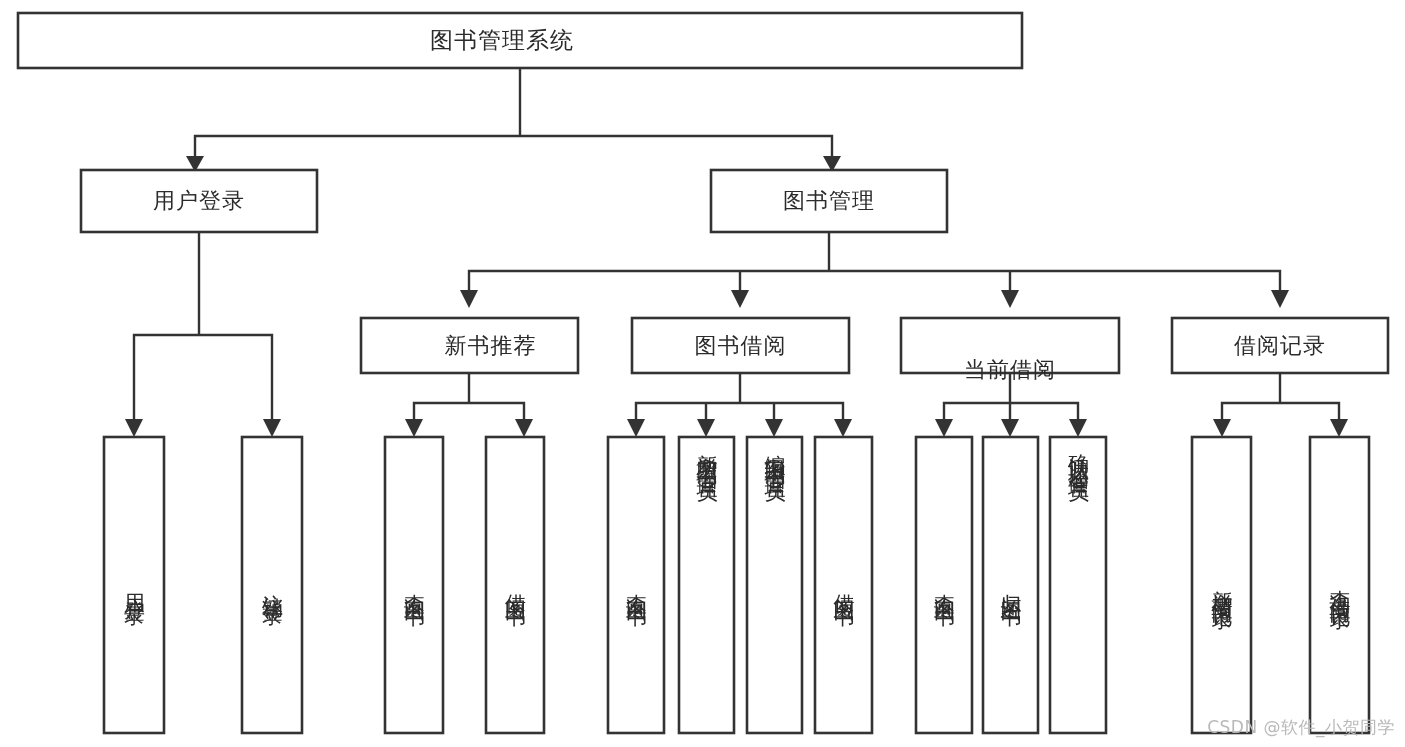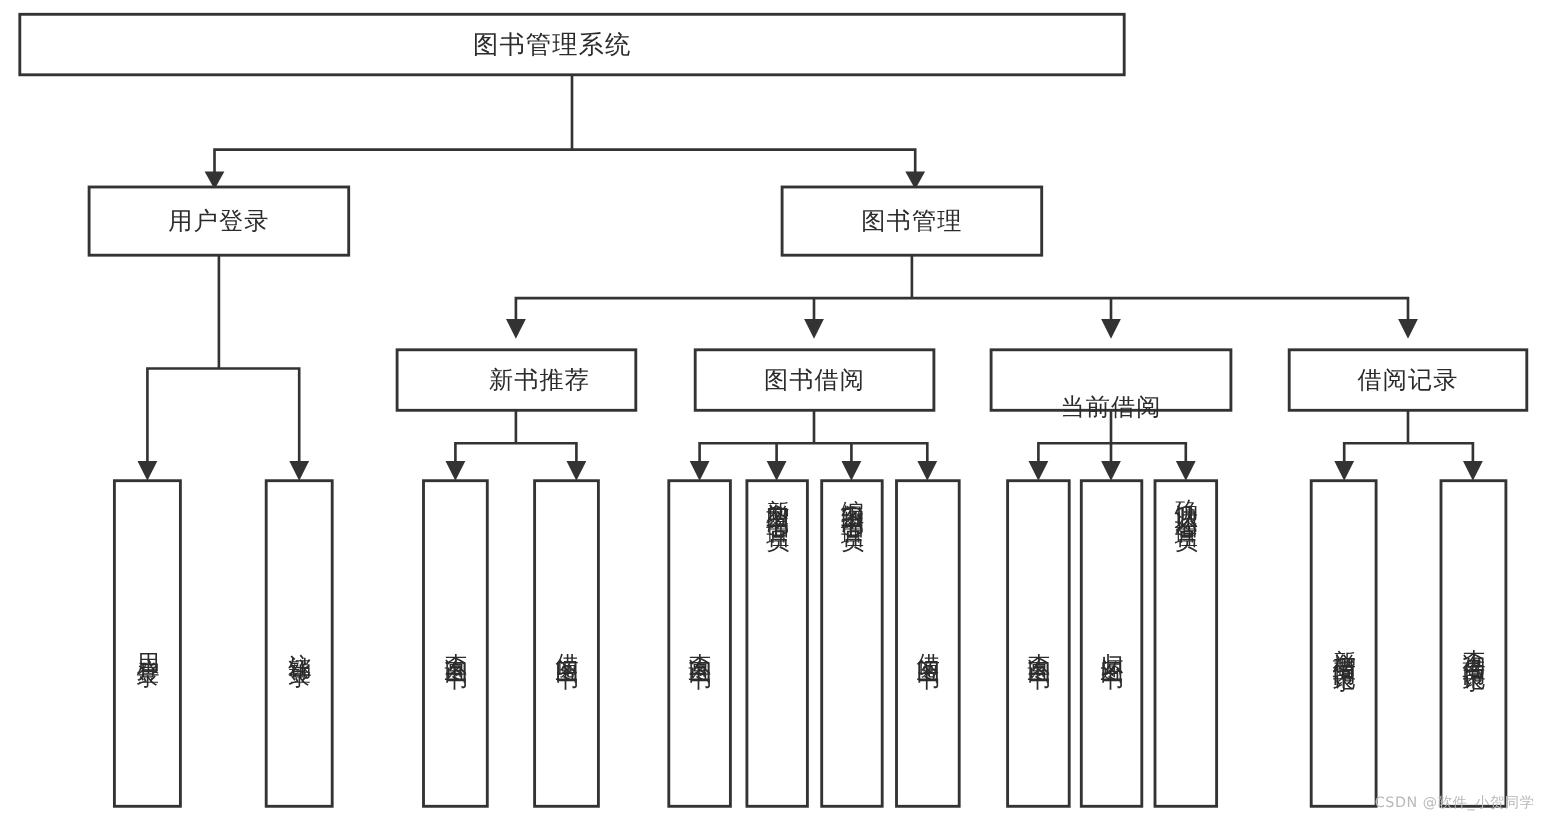--- a/index.html
+++ b/index.html
@@ -73,21 +73,21 @@
     white-space: nowrap;
   }
   .hlabel-root {
     font-size: 23px;
   }
   #watermark {
     position: absolute;
     right: 10px;
     bottom: 8px;
     font-family: "DejaVu Sans", "Liberation Sans", sans-serif;
-    font-size: 13px;
+    font-size: 17px;
     color: #b9b9b9;
     letter-spacing: 0.5px;
     white-space: nowrap;
     pointer-events: none;
   }
 </style>
 </head>
 <body>
 
 <div id="diagram-root">

